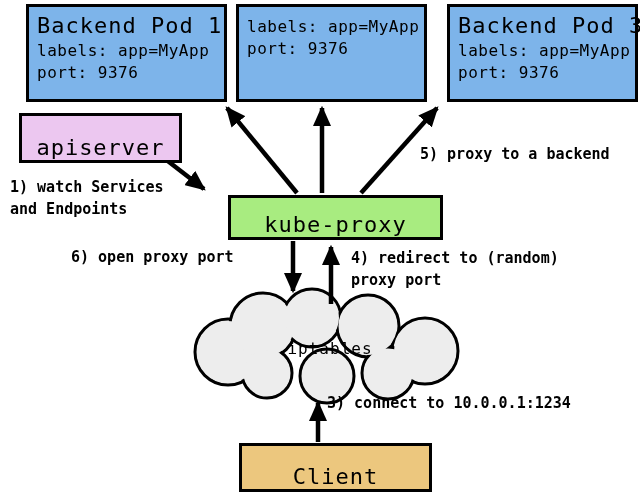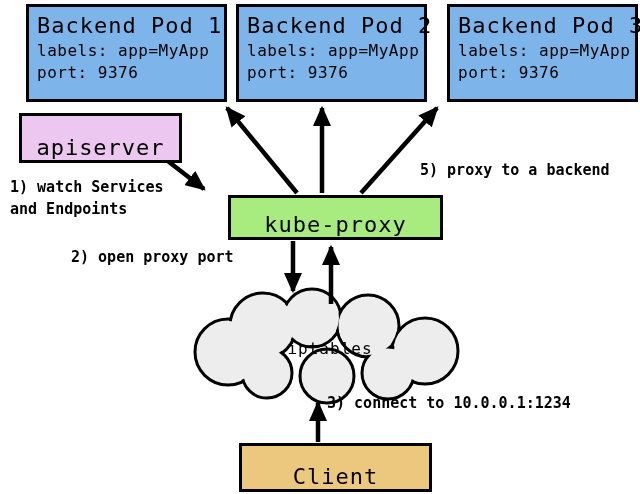--- a/index.html
+++ b/index.html
@@ -24,21 +24,21 @@
 
   .cloud-label { position:absolute; left:268px; top:339px; width:124px;
                  text-align:center; font-size:16px; letter-spacing:1px; }
 
   .ann { position:absolute; font-weight:bold; font-size:15px;
          line-height:22px; letter-spacing:0px; white-space:nowrap; }
   .ann1 { left:10px;  top:176px; }
   .ann2 { left:71px;  top:246px; }
   .ann3 { left:327px; top:392px; }
   .ann4 { left:351px; top:247px; }
-  .ann5 { left:420px; top:143px;margin-top:16px; }
+  .ann5 { left:420px; top:143px; }
 </style>
 </head>
 <body>
 
 <div class="canvas">
 
   <svg class="overlay" viewBox="0 0 640 494" xmlns="http://www.w3.org/2000/svg">
     <defs>
       <marker id="ah" markerWidth="4.5" markerHeight="4" refX="4" refY="2" orient="auto">
         <path d="M0,0 L4.5,2 L0,4 z" fill="#000"></path>
@@ -78,21 +78,20 @@
       <line x1="318" y1="442" x2="318" y2="403" marker-end="url(#ah)"></line>
     </g>
   </svg>
 
   <div class="box pod" style="left:26px;width:201px;">
     <div class="pod-title">Backend Pod 1</div>
     <div class="pod-line">labels: app=MyApp</div>
     <div class="pod-line">port: 9376</div>
   </div>
   <div class="box pod" style="left:236px;width:191px;">
-    <div class="pod-title">Backend Pod 2</div>
     <div class="pod-line">labels: app=MyApp</div>
     <div class="pod-line">port: 9376</div>
   </div>
   <div class="box pod" style="left:447px;width:191px;">
     <div class="pod-title">Backend Pod 3</div>
     <div class="pod-line">labels: app=MyApp</div>
     <div class="pod-line">port: 9376</div>
   </div>
 
   <div class="box node apiserver">
@@ -104,22 +103,26 @@
   <div class="box node client">
     <span>Client</span>
   </div>
   <div class="cloud-label">iptables</div>
 
   <div class="ann ann1">
     <div>1) watch Services</div>
     <div>and Endpoints</div>
   </div>
   <div class="ann ann2">
-    <div>2) open proxy port</div>
+    <div>6) open proxy port</div>
   </div>
   <div class="ann ann3">
     <div>3) connect to 10.0.0.1:1234</div>
+  </div>
+  <div class="ann ann4">
+    <div>4) redirect to (random)</div>
+    <div>proxy port</div>
   </div>
   <div class="ann ann5">
     <div>5) proxy to a backend</div>
   </div>
 
 </div>
 
 </body></html>

